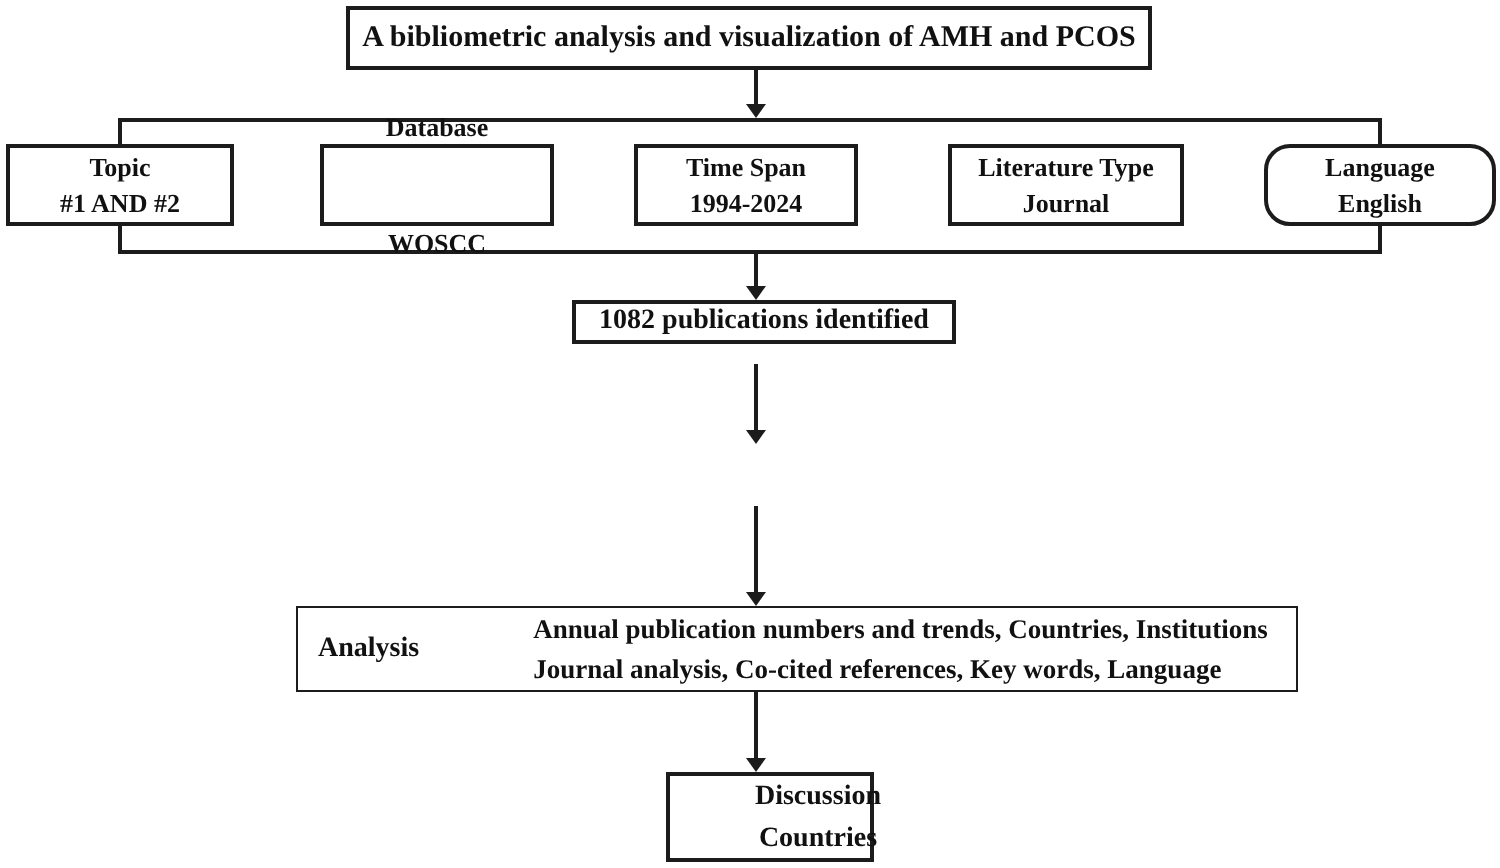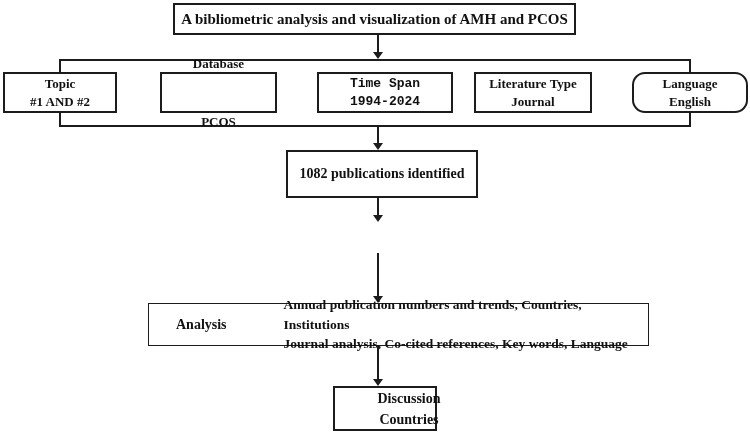--- a/index.html
+++ b/index.html
@@ -48,37 +48,37 @@
   .title-box {
     left: 173px; top: 3px; width: 403px; height: 32px;
     font-size: 15px;
   }
   .row-box {
     top: 72px; height: 41px;
     font-size: 13px;
     line-height: 1.35;
   }
   .identified-box {
-    left: 286px; top: 150px; width: 192px; height: 48px;
+    left: 286px; top: 150px; width: 192px; height: 22px;
     font-size: 14px;
   }
   .tools-box {
     left: 148px; top: 222px; width: 500px; height: 31px;
     font-size: 13.5px;
   }
   .analysis-box {
     left: 148px; top: 303px; width: 501px; height: 43px;
     flex-direction: row;
     justify-content: flex-start;
     text-align: left;
   }
   .analysis-label {
     font-size: 14px;
     font-weight: bold;
-    margin-left: 27px;
+    margin-left: 10px;
     flex: 0 0 auto;
   }
   .analysis-text {
     font-size: 13.5px;
     font-weight: bold;
     line-height: 1.45;
     margin-left: 57px;
   }
   .conclusion-box {
     left: 333px; top: 386px; width: 104px; height: 45px;
@@ -115,23 +115,23 @@
   <div class="fbox title-box">
     <span>A bibliometric analysis and visualization of AMH and PCOS</span>
   </div>
 
   <div class="fbox row-box" style="left:3px; width:114px;">
     <span>Topic</span>
     <span>#1 AND #2</span>
   </div>
   <div class="fbox row-box" style="left:160px; width:117px;gap:40px;">
     <span>Database</span>
-    <span>PCOS</span>
+    <span>WOSCC</span>
   </div>
-  <div class="fbox row-box" style="left:317px; width:136px;font-family:Liberation Mono, monospace;">
+  <div class="fbox row-box" style="left:317px; width:112px;">
     <span>Time Span</span>
     <span>1994-2024</span>
   </div>
   <div class="fbox row-box" style="left:474px; width:118px;">
     <span>Literature Type</span>
     <span>Journal</span>
   </div>
   <div class="fbox row-box" style="left:632px; width:116px;border-radius:13px;">
     <span>Language</span>
     <span>English</span>

